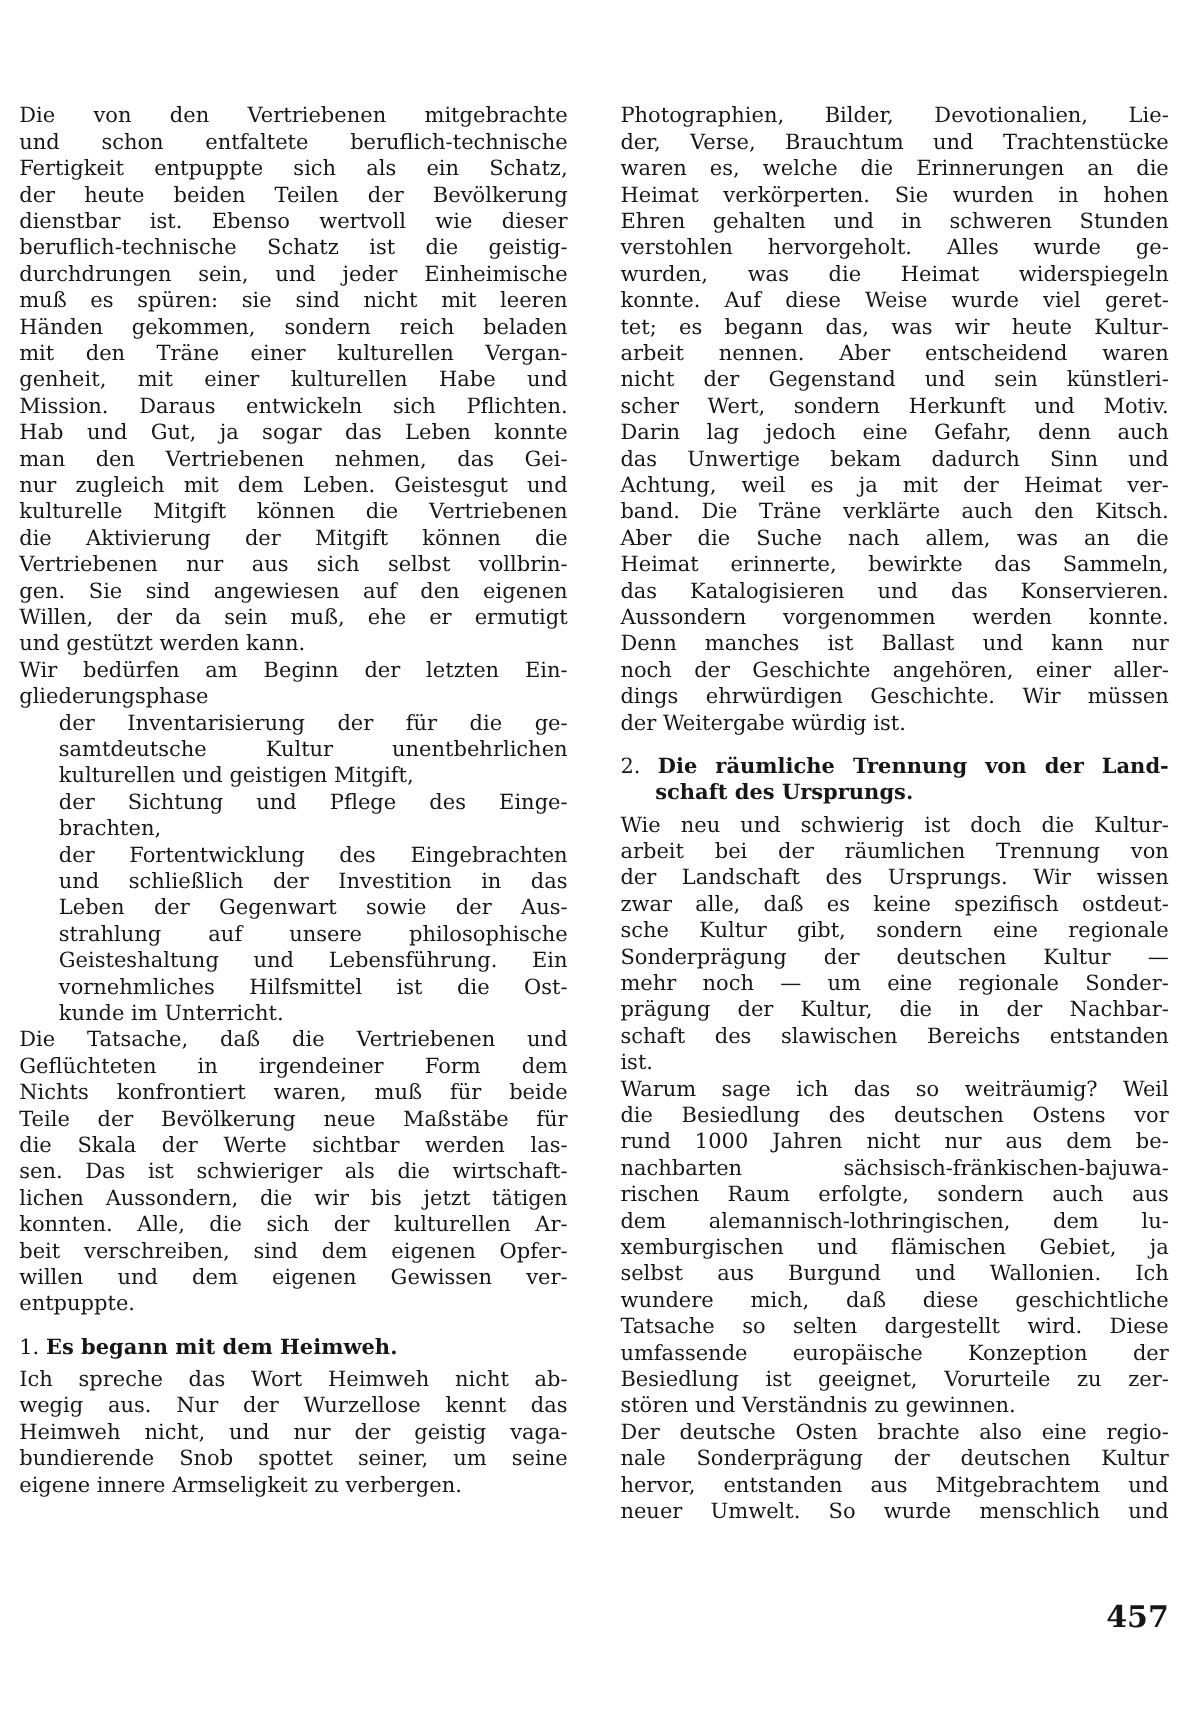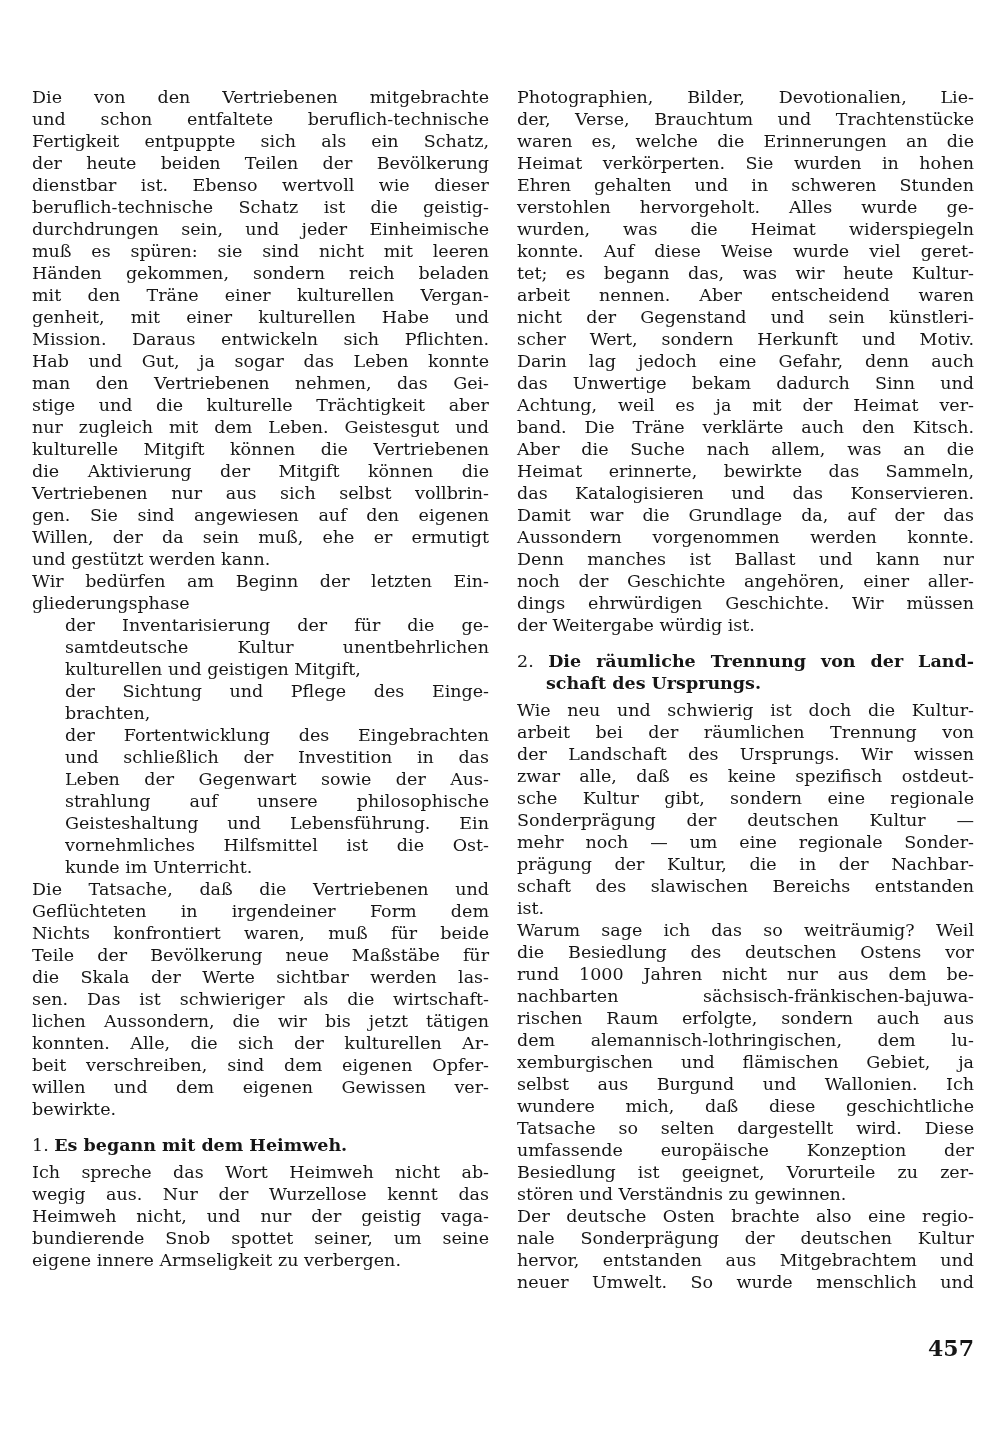--- a/index.html
+++ b/index.html
@@ -10,21 +10,21 @@
     color:#161616;
     font-family:"DejaVu Serif", serif;
     overflow:hidden;
   }
   .col{
     position:absolute;
     top:86px;
     width:457px;
     font-size:17.5px;
   }
-  .col-left{left:32px;}
+  .col-left{left:16px;}
   .col-right{left:517px;}
   .line{
     height:22px;
     line-height:22px;
     overflow:visible;
   }
   .j{
     text-align:justify;
     text-align-last:justify;
   }
@@ -37,21 +37,21 @@
   }
   .hnum{font-weight:normal;}
   .hcont{padding-left:29px;}
   .pagenum{
     position:absolute;
     left:517px;
     top:1337px;
     width:457px;
     text-align:right;
     font-weight:bold;
-    font-size:22px;
+    font-size:25px;
     line-height:22px;
   }
 </style>
 </head>
 <body>
 
 <div class="page">
   <div class="col col-left" id="col-left">
       <div class="block para">
         <div class="line j">Die von den Vertriebenen mitgebrachte</div>
@@ -61,21 +61,20 @@
         <div class="line j">dienstbar ist. Ebenso wertvoll wie dieser</div>
         <div class="line j">beruflich-technische Schatz ist die geistig-</div>
         <div class="line j">durchdrungen sein, und jeder Einheimische</div>
         <div class="line j">muß es spüren: sie sind nicht mit leeren</div>
         <div class="line j">Händen gekommen, sondern reich beladen</div>
         <div class="line j">mit den Träne einer kulturellen Vergan-</div>
         <div class="line j">genheit, mit einer kulturellen Habe und</div>
         <div class="line j">Mission. Daraus entwickeln sich Pflichten.</div>
         <div class="line j">Hab und Gut, ja sogar das Leben konnte</div>
         <div class="line j">man den Vertriebenen nehmen, das Gei-</div>
-        <div class="line j">stige und die kulturelle Trächtigkeit aber</div>
         <div class="line j">nur zugleich mit dem Leben. Geistesgut und</div>
         <div class="line j">kulturelle Mitgift können die Vertriebenen</div>
         <div class="line j">die Aktivierung der Mitgift können die</div>
         <div class="line j">Vertriebenen nur aus sich selbst vollbrin-</div>
         <div class="line j">gen. Sie sind angewiesen auf den eigenen</div>
         <div class="line j">Willen, der da sein muß, ehe er ermutigt</div>
         <div class="line">und gestützt werden kann.</div>
       </div>
       <div class="block para">
         <div class="line j">Wir bedürfen am Beginn der letzten Ein-</div>
@@ -103,21 +102,21 @@
         <div class="line j">Die Tatsache, daß die Vertriebenen und</div>
         <div class="line j">Geflüchteten in irgendeiner Form dem</div>
         <div class="line j">Nichts konfrontiert waren, muß für beide</div>
         <div class="line j">Teile der Bevölkerung neue Maßstäbe für</div>
         <div class="line j">die Skala der Werte sichtbar werden las-</div>
         <div class="line j">sen. Das ist schwieriger als die wirtschaft-</div>
         <div class="line j">lichen Aussondern, die wir bis jetzt tätigen</div>
         <div class="line j">konnten. Alle, die sich der kulturellen Ar-</div>
         <div class="line j">beit verschreiben, sind dem eigenen Opfer-</div>
         <div class="line j">willen und dem eigenen Gewissen ver-</div>
-        <div class="line">bewirkte.</div>
+        <div class="line">entpuppte.</div>
       </div>
       <div class="block heading">
         <div class="line"><span class="hnum">1. </span><span class="htxt">Es begann mit dem Heimweh.</span></div>
       </div>
       <div class="block para">
         <div class="line j">Ich spreche das Wort Heimweh nicht ab-</div>
         <div class="line j">wegig aus. Nur der Wurzellose kennt das</div>
         <div class="line j">Heimweh nicht, und nur der geistig vaga-</div>
         <div class="line j">bundierende Snob spottet seiner, um seine</div>
         <div class="line">eigene innere Armseligkeit zu verbergen.</div>
@@ -137,21 +136,20 @@
         <div class="line j">arbeit nennen. Aber entscheidend waren</div>
         <div class="line j">nicht der Gegenstand und sein künstleri-</div>
         <div class="line j">scher Wert, sondern Herkunft und Motiv.</div>
         <div class="line j">Darin lag jedoch eine Gefahr, denn auch</div>
         <div class="line j">das Unwertige bekam dadurch Sinn und</div>
         <div class="line j">Achtung, weil es ja mit der Heimat ver-</div>
         <div class="line j">band. Die Träne verklärte auch den Kitsch.</div>
         <div class="line j">Aber die Suche nach allem, was an die</div>
         <div class="line j">Heimat erinnerte, bewirkte das Sammeln,</div>
         <div class="line j">das Katalogisieren und das Konservieren.</div>
-        <div class="line j">Damit war die Grundlage da, auf der das</div>
         <div class="line j">Aussondern vorgenommen werden konnte.</div>
         <div class="line j">Denn manches ist Ballast und kann nur</div>
         <div class="line j">noch der Geschichte angehören, einer aller-</div>
         <div class="line j">dings ehrwürdigen Geschichte. Wir müssen</div>
         <div class="line">der Weitergabe würdig ist.</div>
       </div>
       <div class="block heading">
         <div class="line j"><span class="hnum">2. </span><span class="htxt">Die räumliche Trennung von der Land-</span></div>
         <div class="line hcont"><span class="htxt">schaft des Ursprungs.</span></div>
       </div>

